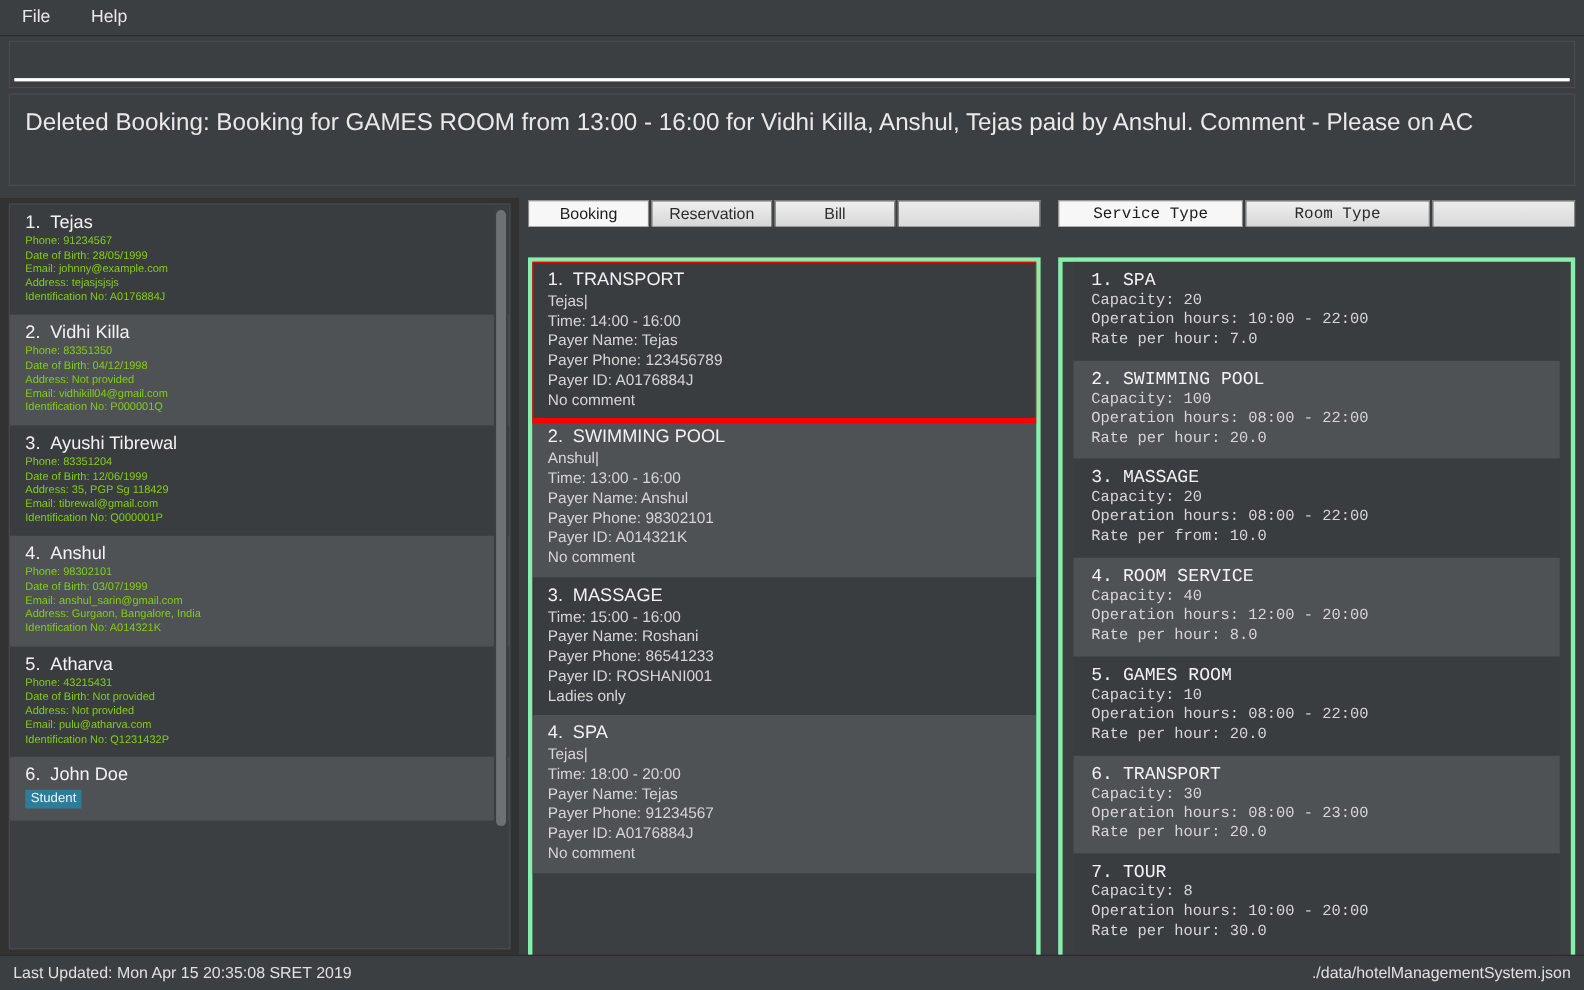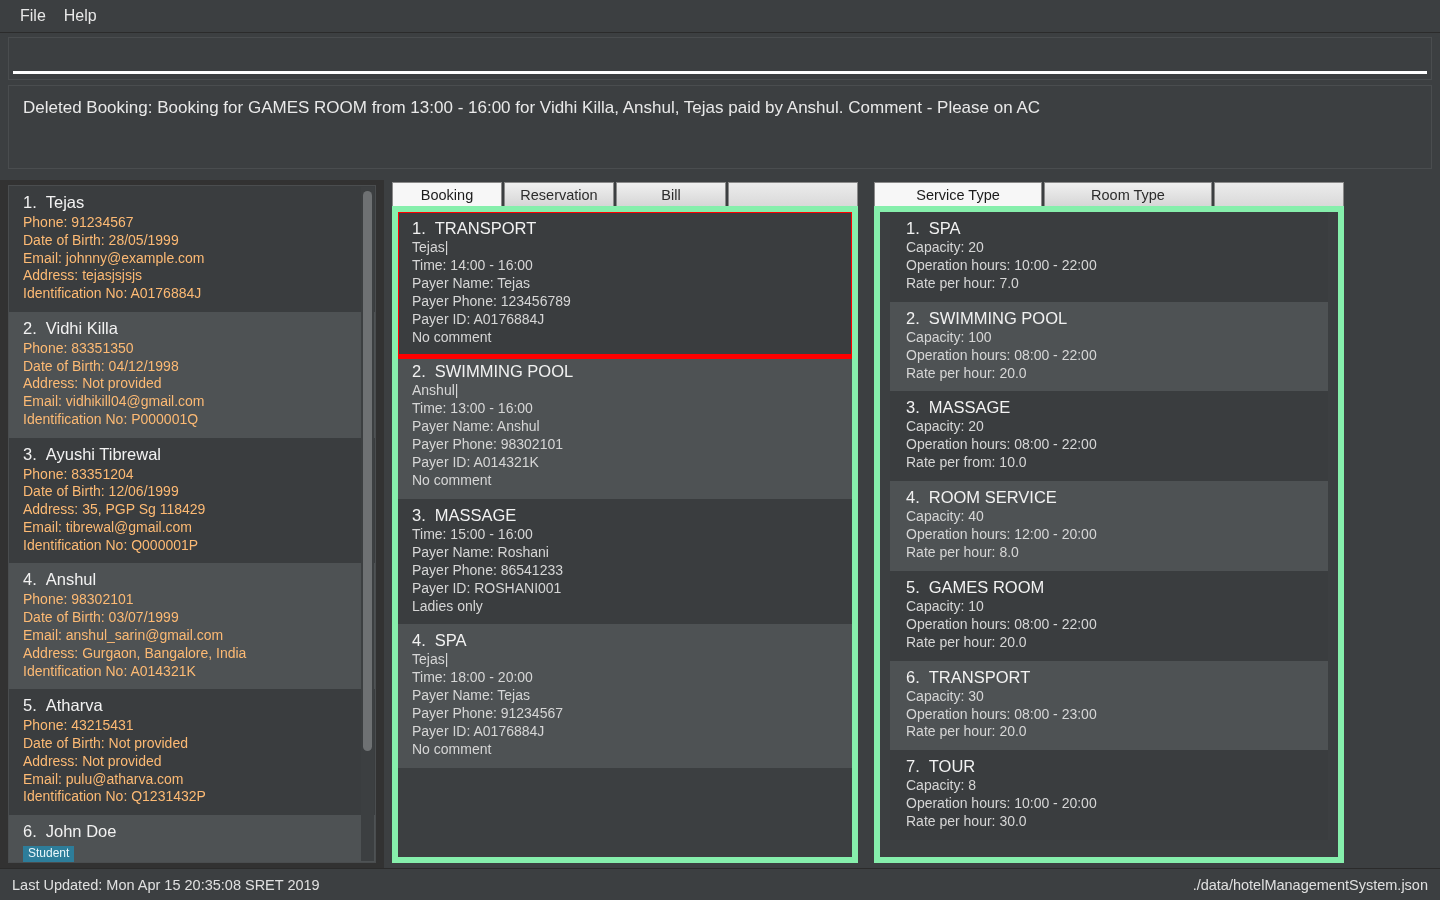--- a/index.html
+++ b/index.html
@@ -11,21 +11,21 @@
   }
   body { position: relative; }
 
   
   .menubar {
     height: 33px;
     background: #3c3f41;
     display: flex;
     align-items: center;
     padding-left: 16px;
-    gap: 10px;
+    gap: 29px;
     border-bottom: 1px solid #2b2b2b;
   }
   .menubar .menu-item {
     color: #e8e8e8;
     font-size: 16px;
     padding: 2px 4px;
     cursor: default;
   }
 
   
@@ -53,38 +53,38 @@
   
   .msgbox {
     margin: 5px 8px 0 8px;
     height: 84px;
     background: #3c3f41;
     border: 1px solid #4a4d4f;
     padding: 11px 14px;
   }
   .msgbox .msg-text {
     color: #e9e9e9;
-    font-size: 17px;
+    font-size: 22px;
     line-height: 1.3;
     white-space: nowrap;
   }
 
   
   .main {
     position: absolute;
     left: 0; top: 180px;
     width: 1440px;
     height: 688px;
     display: flex;
   }
 
   .col { position: relative; height: 100%; }
-  .col-left   { width: 384px; padding: 5px 8px 5px 8px; }
+  .col-left   { width: 472px; padding: 5px 8px 5px 8px; }
   .col-mid    { width: 490px; padding: 0 16px 5px 8px; }
-  .col-right  { width: 478px; padding: 0 8px 5px 0; }
+  .col-right  { width: 478px; padding: 0 8px 5px 0; font-family: Liberation Mono, monospace; }
 
   .col-left  { background: #323232; }
   .col-mid   { background: #3c3f41; }
   .col-right { background: #3c3f41; }
 
   
   .list-frame {
     position: relative;
     width: 100%;
     height: 100%;
@@ -101,23 +101,23 @@
   }
   .person.alt  { background: #4e5254; }
   .person.base { background: #3a3d3f; }
   .person .p-title {
     font-size: 16.5px;
     color: #f2f2f2;
     margin-bottom: 2px;
   }
   .person .p-title .p-num { margin-right: 9px; }
   .person .p-line {
-    font-size: 14px;
+    font-size: 10px;
     line-height: 1.27;
-    color: #fdba74;
+    color: #84cc16;
   }
   .badge {
     display: inline-block;
     background: #2d7d9a;
     color: #e9f6fb;
     font-size: 12px;
     padding: 1px 5px 2px 5px;
     margin: 1px 0 2px 0;
     line-height: 1.15;
   }
@@ -167,23 +167,24 @@
     flex: 1;
     min-width: 0;
     background: linear-gradient(#ececec, #d9d9d9);
     margin-right: 0;
   }
 
   
   .panel-body {
     position: relative;
     background: #3c3f41;
-    border: 6px solid #86efac;
+    border: 4px solid #86efac;
     height: calc(100% - 26px);
     overflow: hidden;
+    margin-top: 28px;
   }
   .entry {
     padding: 7px 14px 9px 14px;
     color: #dcdcdc;
   }
   .entry.base { background: #3a3d3f; }
   .entry.alt  { background: #4e5254; }
   .entry .e-title {
     font-size: 16.5px;
     color: #f2f2f2;

